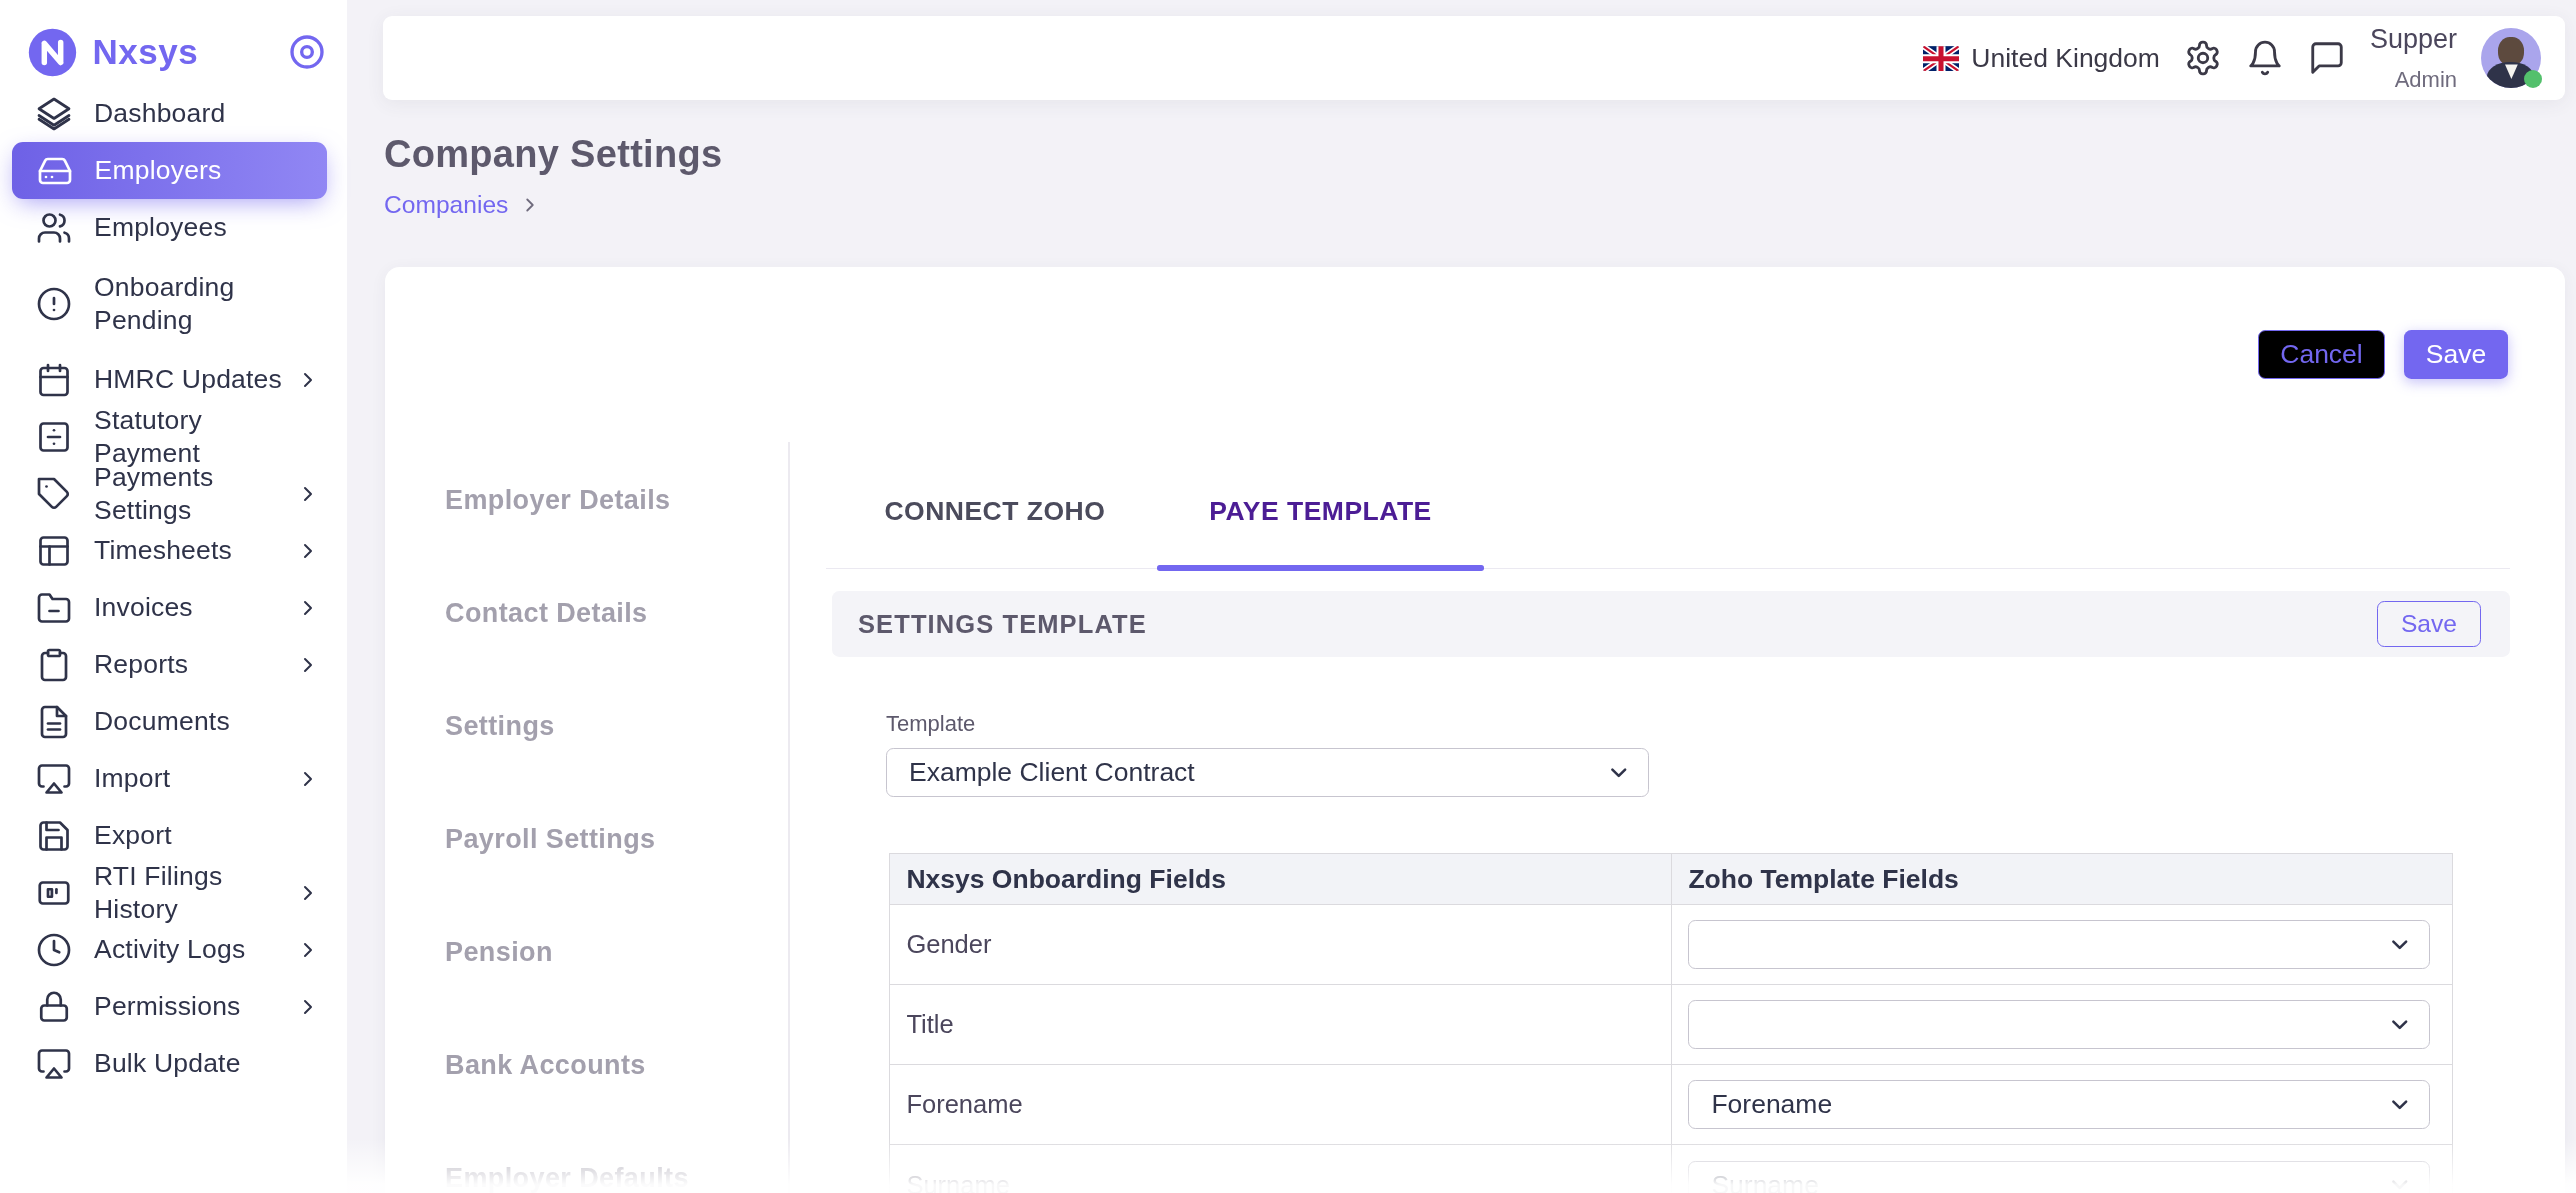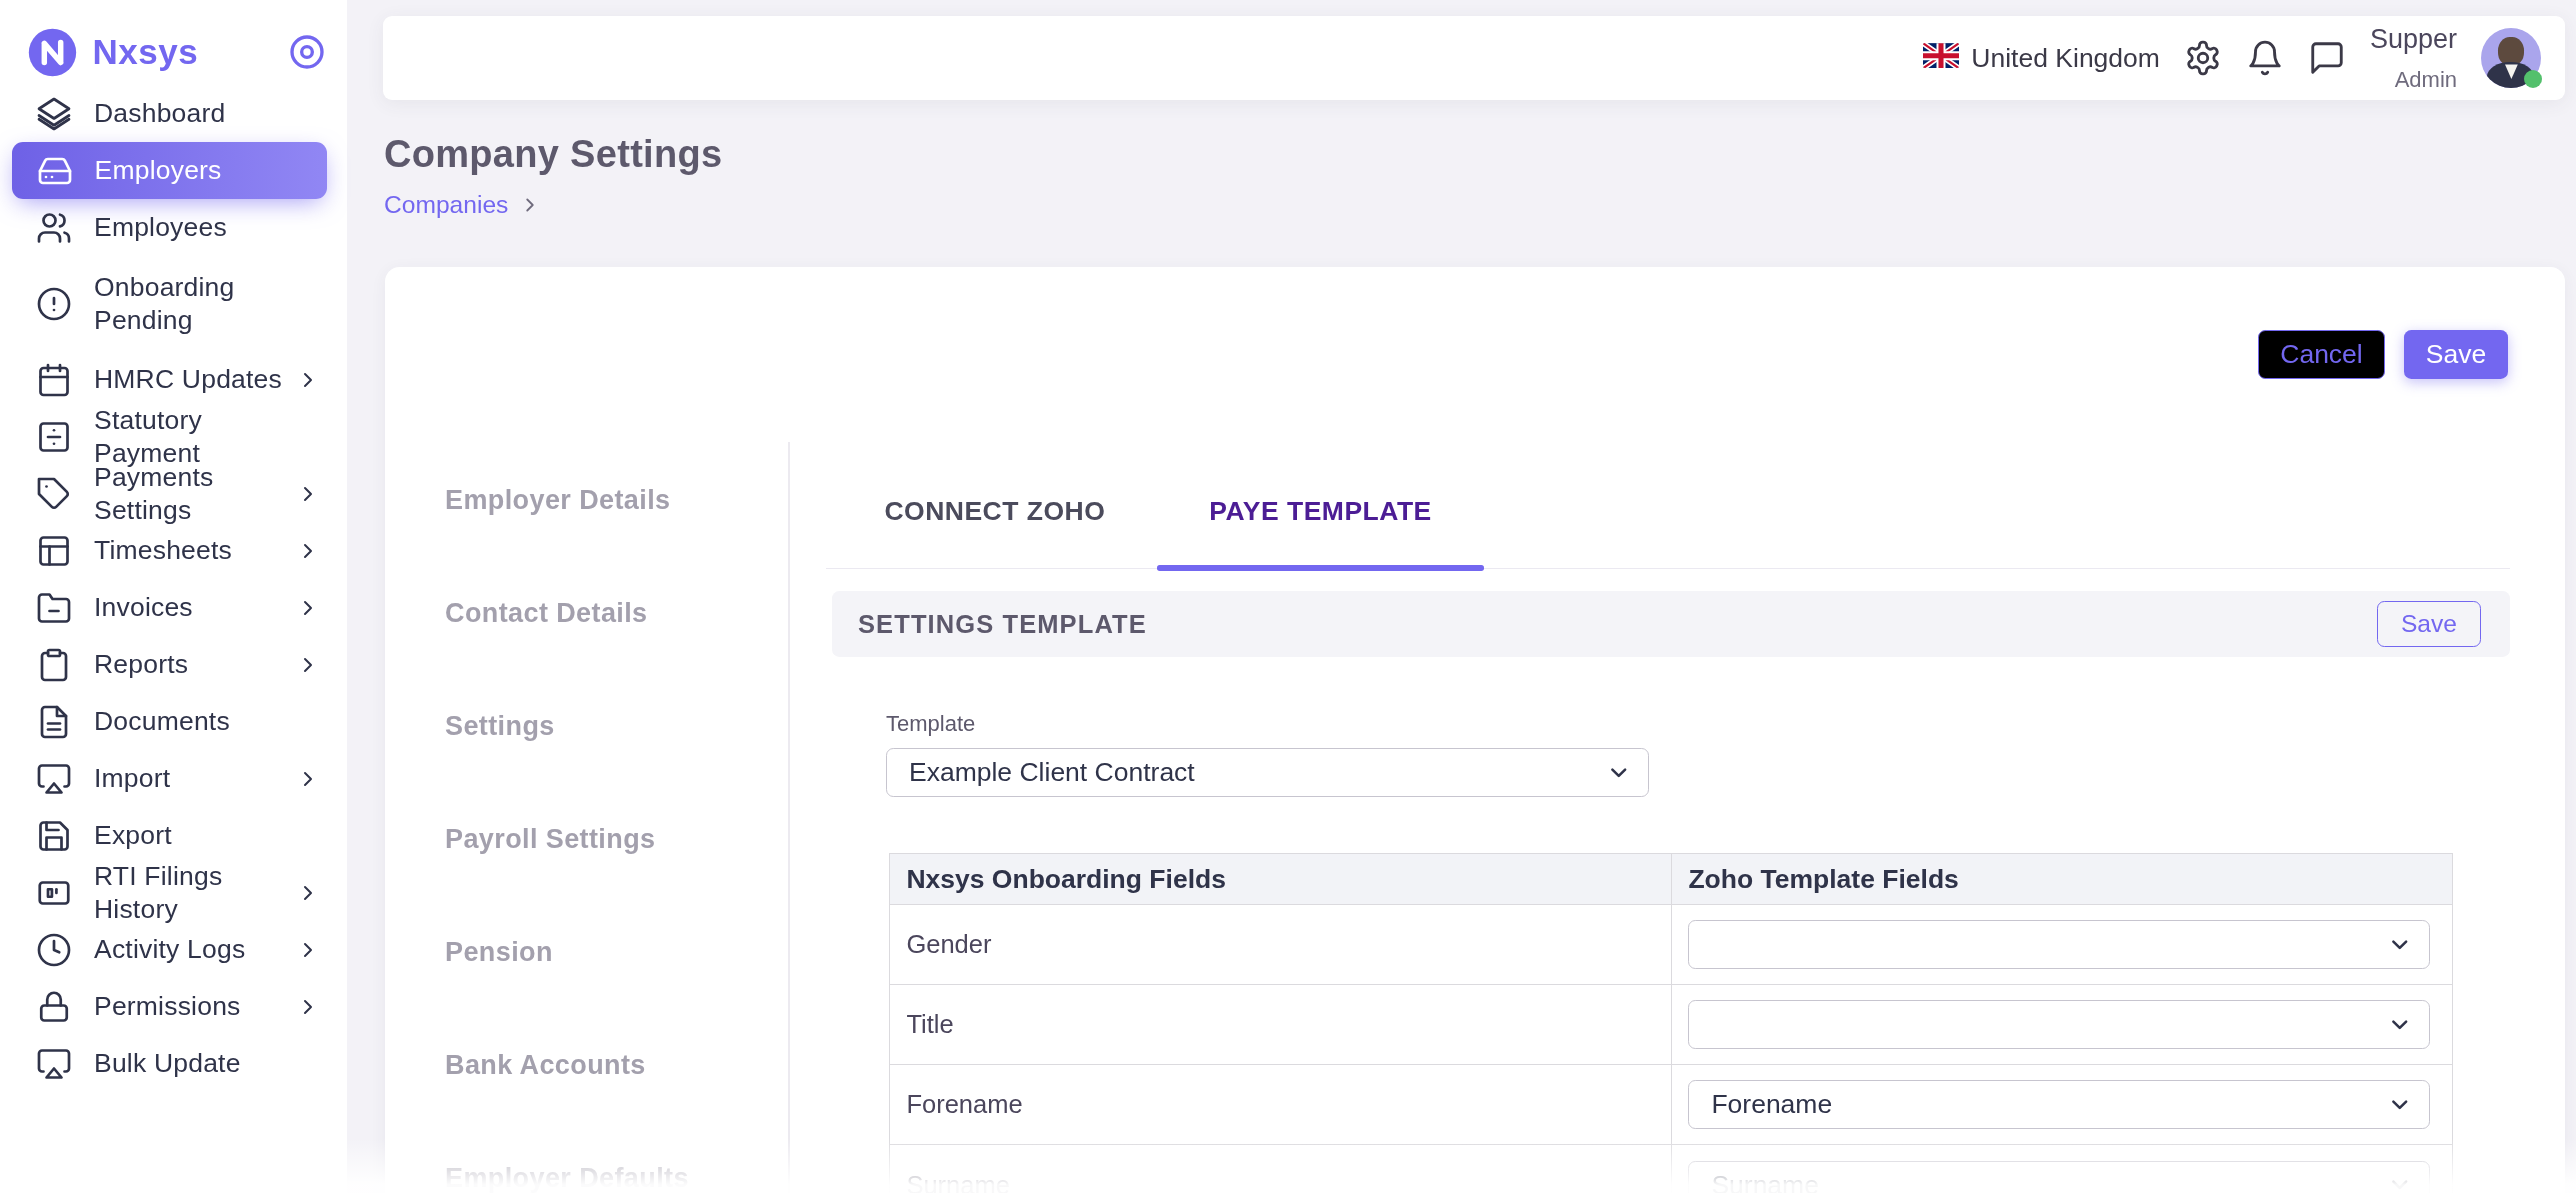--- a/index.html
+++ b/index.html
@@ -38,21 +38,21 @@
     color:#ffffff; box-shadow:0 7.3px 24px -5.5px rgba(115,103,240,.65);
   }
 
   
   .topbar {
     position:absolute; left:383px; top:16.4px; right:11px; height:84px;
     background:#fff; border-radius:9px; box-shadow:0 3.6px 18px rgba(75,70,92,.07);
     display:flex; align-items:center; justify-content:flex-end;
     padding-right:24px; gap:24px; z-index:4;
   }
-  .country { display:flex; gap:12px; cursor:pointer; }
+  .country { display:flex; align-items:center; gap:12px; cursor:pointer; }
   .country .flag { width:36px; height:25.5px; border-radius:1.8px; overflow:hidden; }
   .country .cname { font-size:26.5px; color:#3b3947; }
   .tb-ic { width:38px; height:38px; color:#3b3947; cursor:pointer; }
   .user-meta { text-align:right; line-height:1.2; cursor:pointer; }
   .user-meta .uname { font-size:27px; color:#4b465c; }
   .user-meta .urole { font-size:22px; color:#6f6b7d;margin-top:12px; }
   .avatar { position:relative; width:60px; height:60px; border-radius:50%;
     background:#aaa5ec; overflow:visible; cursor:pointer; flex:0 0 auto; }
   .avatar .ph { position:absolute; inset:0; border-radius:50%; overflow:hidden; }
   .avatar .head { position:absolute; left:17.3px; top:8.2px; width:25.5px; height:29px; border-radius:46%; background:#5d4a3e; }

